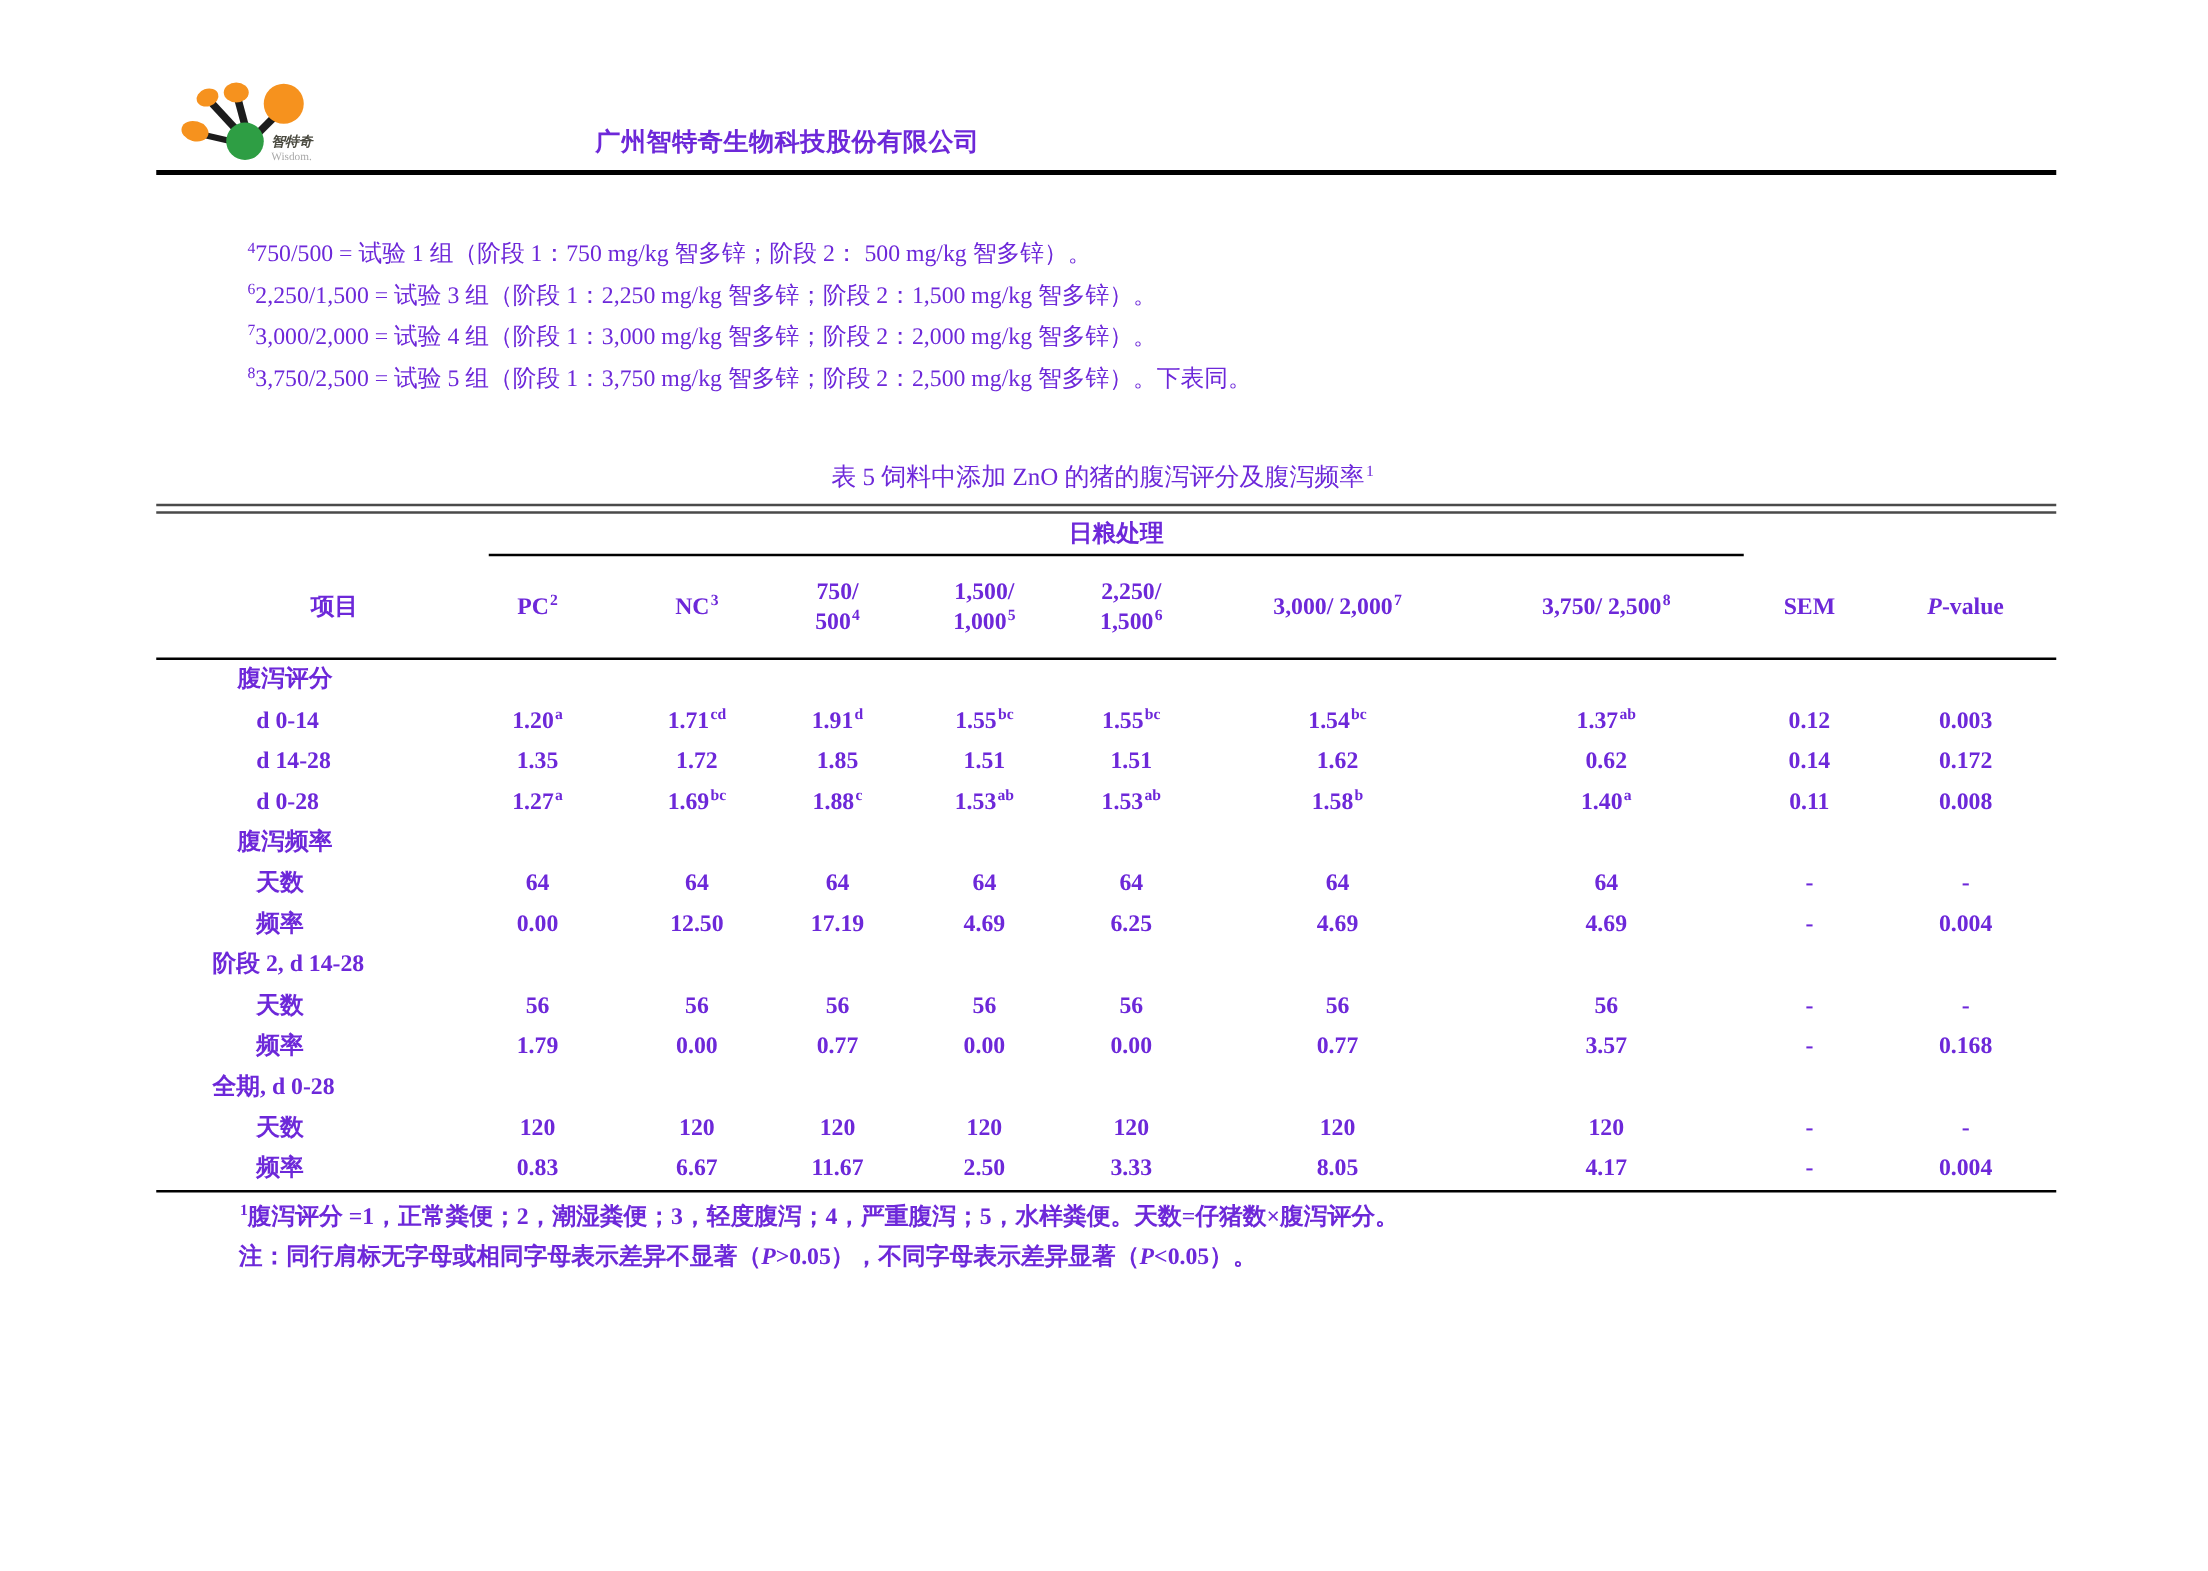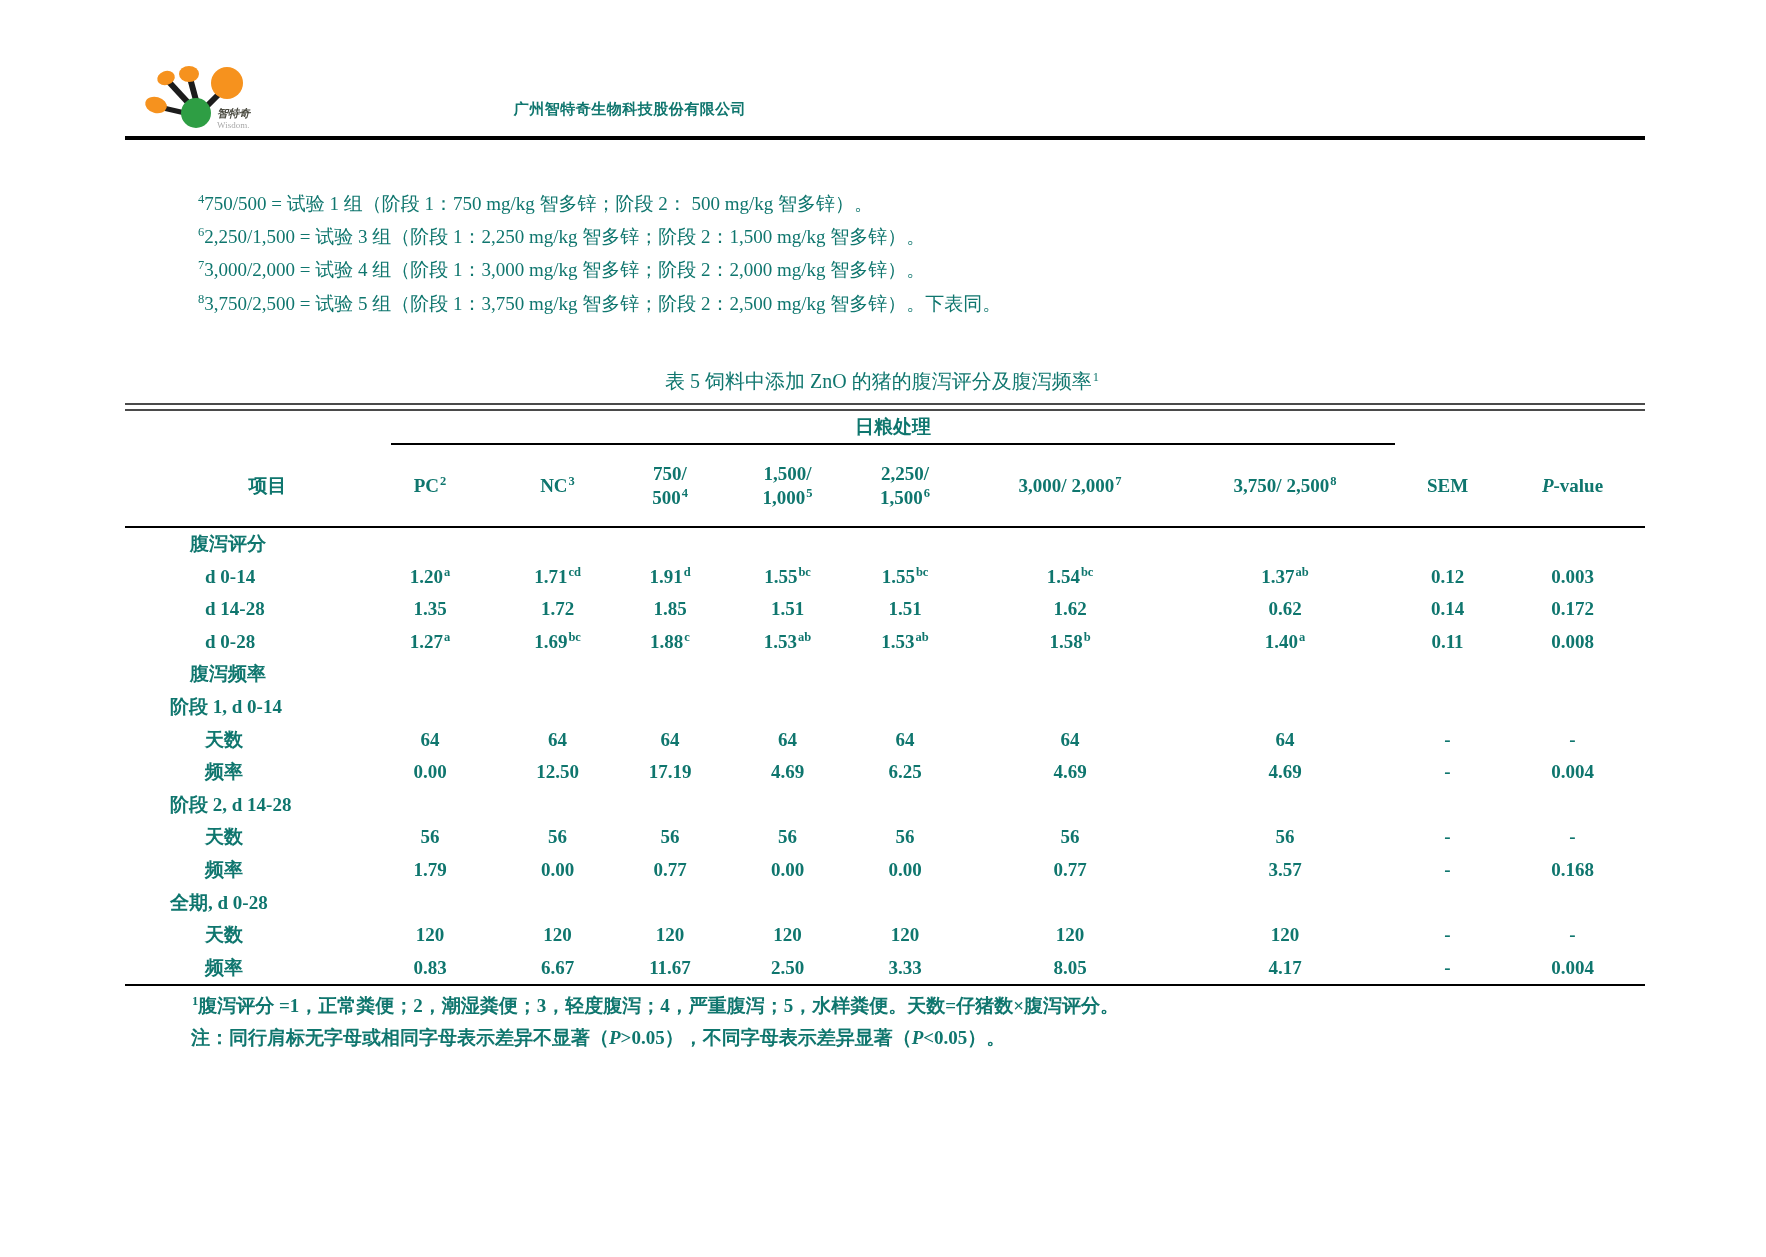--- a/index.html
+++ b/index.html
@@ -1,22 +1,22 @@
 <!DOCTYPE html>
 <html><head>
 <meta charset="utf-8">
 <style>
   html,body{margin:0;padding:0;background:#fff;}
   .page{position:relative;width:1766px;height:1257px;background:#ffffff;overflow:hidden;
-        font-family:"Liberation Serif","DejaVu Serif",serif;color:#0f766e;}
+        font-family:"Liberation Serif","DejaVu Serif",serif;color:#6d28d9;}
 
   .logo{position:absolute;left:143px;top:64px;}
 
   .company{position:absolute;left:630px;top:100px;transform:translateX(-50%);
-           font-size:15px;font-weight:bold;white-space:nowrap;letter-spacing:.5px;}
+           font-size:20px;font-weight:bold;white-space:nowrap;letter-spacing:.5px;}
 
   .hrule{position:absolute;left:125px;top:136px;width:1520px;height:4px;background:#000;}
 
   .fnt{position:absolute;left:197px;top:187px;font-size:19px;line-height:33.2px;white-space:nowrap;}
 
   sup{font-size:12.5px;vertical-align:baseline;position:relative;top:-7px;margin-left:1px;line-height:0;}
 
   .title{position:absolute;left:122px;top:368px;width:1520px;text-align:center;font-size:20px;}
 
   .tbl{position:absolute;left:125px;top:403px;width:1520px;font-weight:bold;}
@@ -133,23 +133,20 @@
           <div class="cell val">1.53<sup>ab</sup></div>
           <div class="cell val">1.58<sup>b</sup></div>
           <div class="cell val">1.40<sup>a</sup></div>
           <div class="cell val">0.11</div>
           <div class="cell val">0.008</div>
         </div>
         <div class="row trow">
           <div class="cell label section" style="grid-column: 1 / -1;">腹泻频率</div>
         </div>
         <div class="row trow">
-          <div class="cell label stage" style="grid-column: 1 / -1;">阶段 1, d 0-14</div>
-        </div>
-        <div class="row trow">
           <div class="cell label data">天数</div>
           <div class="cell val">64</div>
           <div class="cell val">64</div>
           <div class="cell val">64</div>
           <div class="cell val">64</div>
           <div class="cell val">64</div>
           <div class="cell val">64</div>
           <div class="cell val">64</div>
           <div class="cell val">-</div>
           <div class="cell val">-</div>

